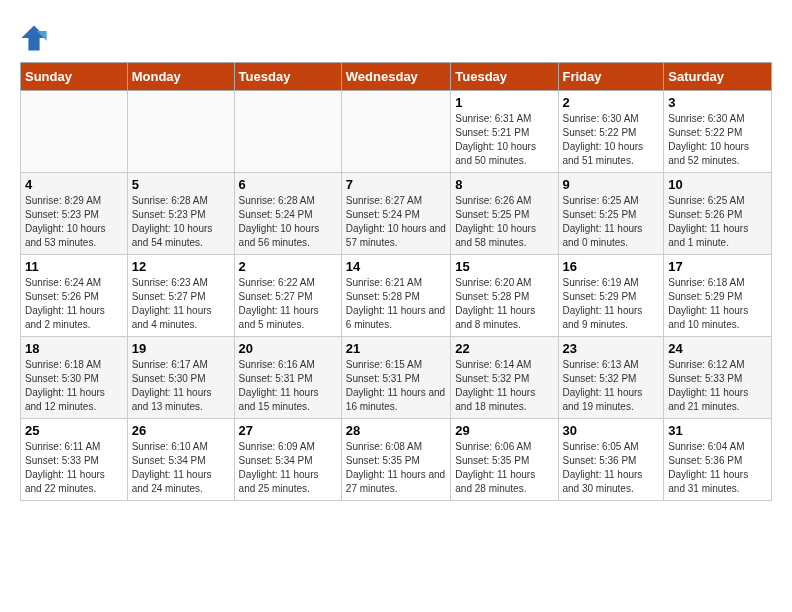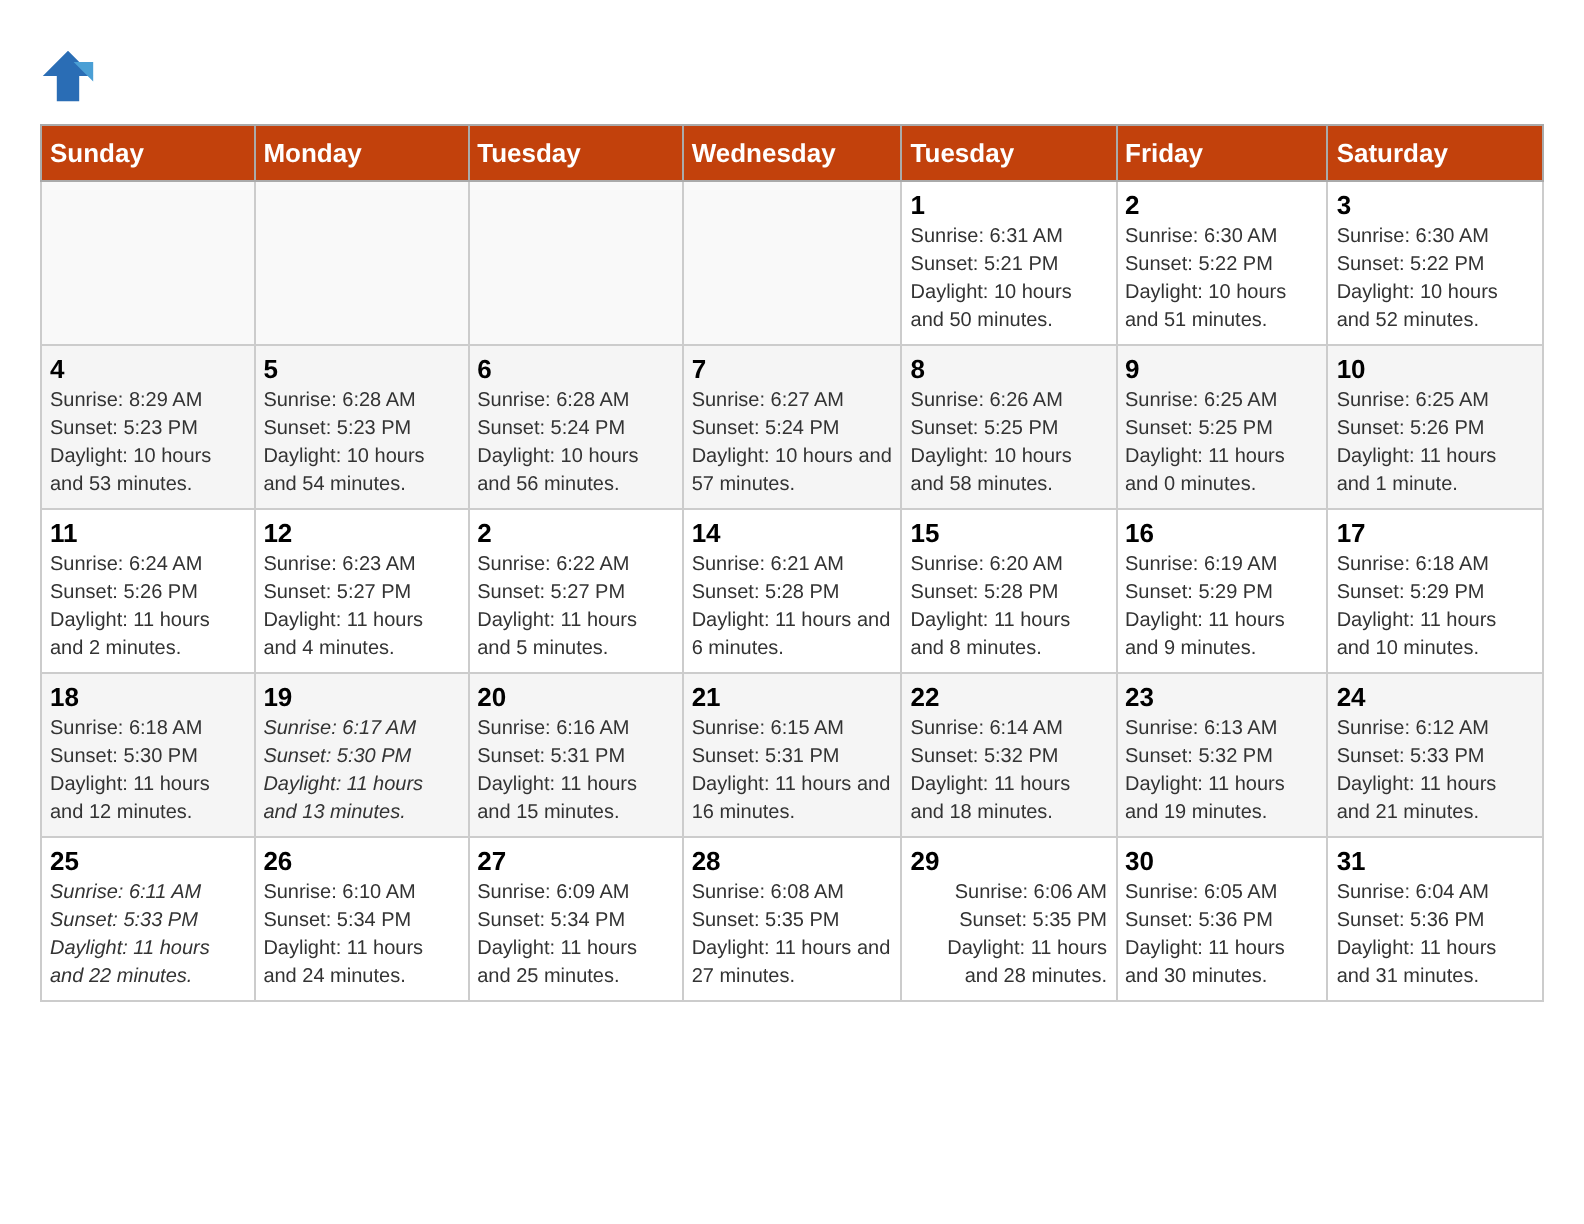--- a/index.html
+++ b/index.html
@@ -235,21 +235,21 @@
       </tr>
       <tr>
         <td>
           <span class="day-number">18</span>
           <div class="day-info" style="white-space: pre-line;">Sunrise: 6:18 AM
 Sunset: 5:30 PM
 Daylight: 11 hours and 12 minutes.</div>
         </td>
         <td>
           <span class="day-number">19</span>
-          <div class="day-info" style="white-space: pre-line; font-style: italic;">Sunrise: 6:17 AM
+          <div class="day-info" style="white-space: pre-line;">Sunrise: 6:17 AM
 Sunset: 5:30 PM
 Daylight: 11 hours and 13 minutes.</div>
         </td>
         <td>
           <span class="day-number">20</span>
           <div class="day-info" style="white-space: pre-line;">Sunrise: 6:16 AM
 Sunset: 5:31 PM
 Daylight: 11 hours and 15 minutes.</div>
         </td>
         <td>
@@ -273,21 +273,21 @@
         <td>
           <span class="day-number">24</span>
           <div class="day-info" style="white-space: pre-line;">Sunrise: 6:12 AM
 Sunset: 5:33 PM
 Daylight: 11 hours and 21 minutes.</div>
         </td>
       </tr>
       <tr>
         <td>
           <span class="day-number">25</span>
-          <div class="day-info" style="white-space: pre-line; font-style: italic;">Sunrise: 6:11 AM
+          <div class="day-info" style="white-space: pre-line;">Sunrise: 6:11 AM
 Sunset: 5:33 PM
 Daylight: 11 hours and 22 minutes.</div>
         </td>
         <td>
           <span class="day-number">26</span>
           <div class="day-info" style="white-space: pre-line;">Sunrise: 6:10 AM
 Sunset: 5:34 PM
 Daylight: 11 hours and 24 minutes.</div>
         </td>
         <td>
@@ -297,21 +297,21 @@
 Daylight: 11 hours and 25 minutes.</div>
         </td>
         <td>
           <span class="day-number">28</span>
           <div class="day-info" style="white-space: pre-line;">Sunrise: 6:08 AM
 Sunset: 5:35 PM
 Daylight: 11 hours and 27 minutes.</div>
         </td>
         <td>
           <span class="day-number">29</span>
-          <div class="day-info" style="white-space: pre-line; text-align: right;">Sunrise: 6:06 AM
+          <div class="day-info" style="white-space: pre-line;">Sunrise: 6:06 AM
 Sunset: 5:35 PM
 Daylight: 11 hours and 28 minutes.</div>
         </td>
         <td>
           <span class="day-number">30</span>
           <div class="day-info" style="white-space: pre-line;">Sunrise: 6:05 AM
 Sunset: 5:36 PM
 Daylight: 11 hours and 30 minutes.</div>
         </td>
         <td>

